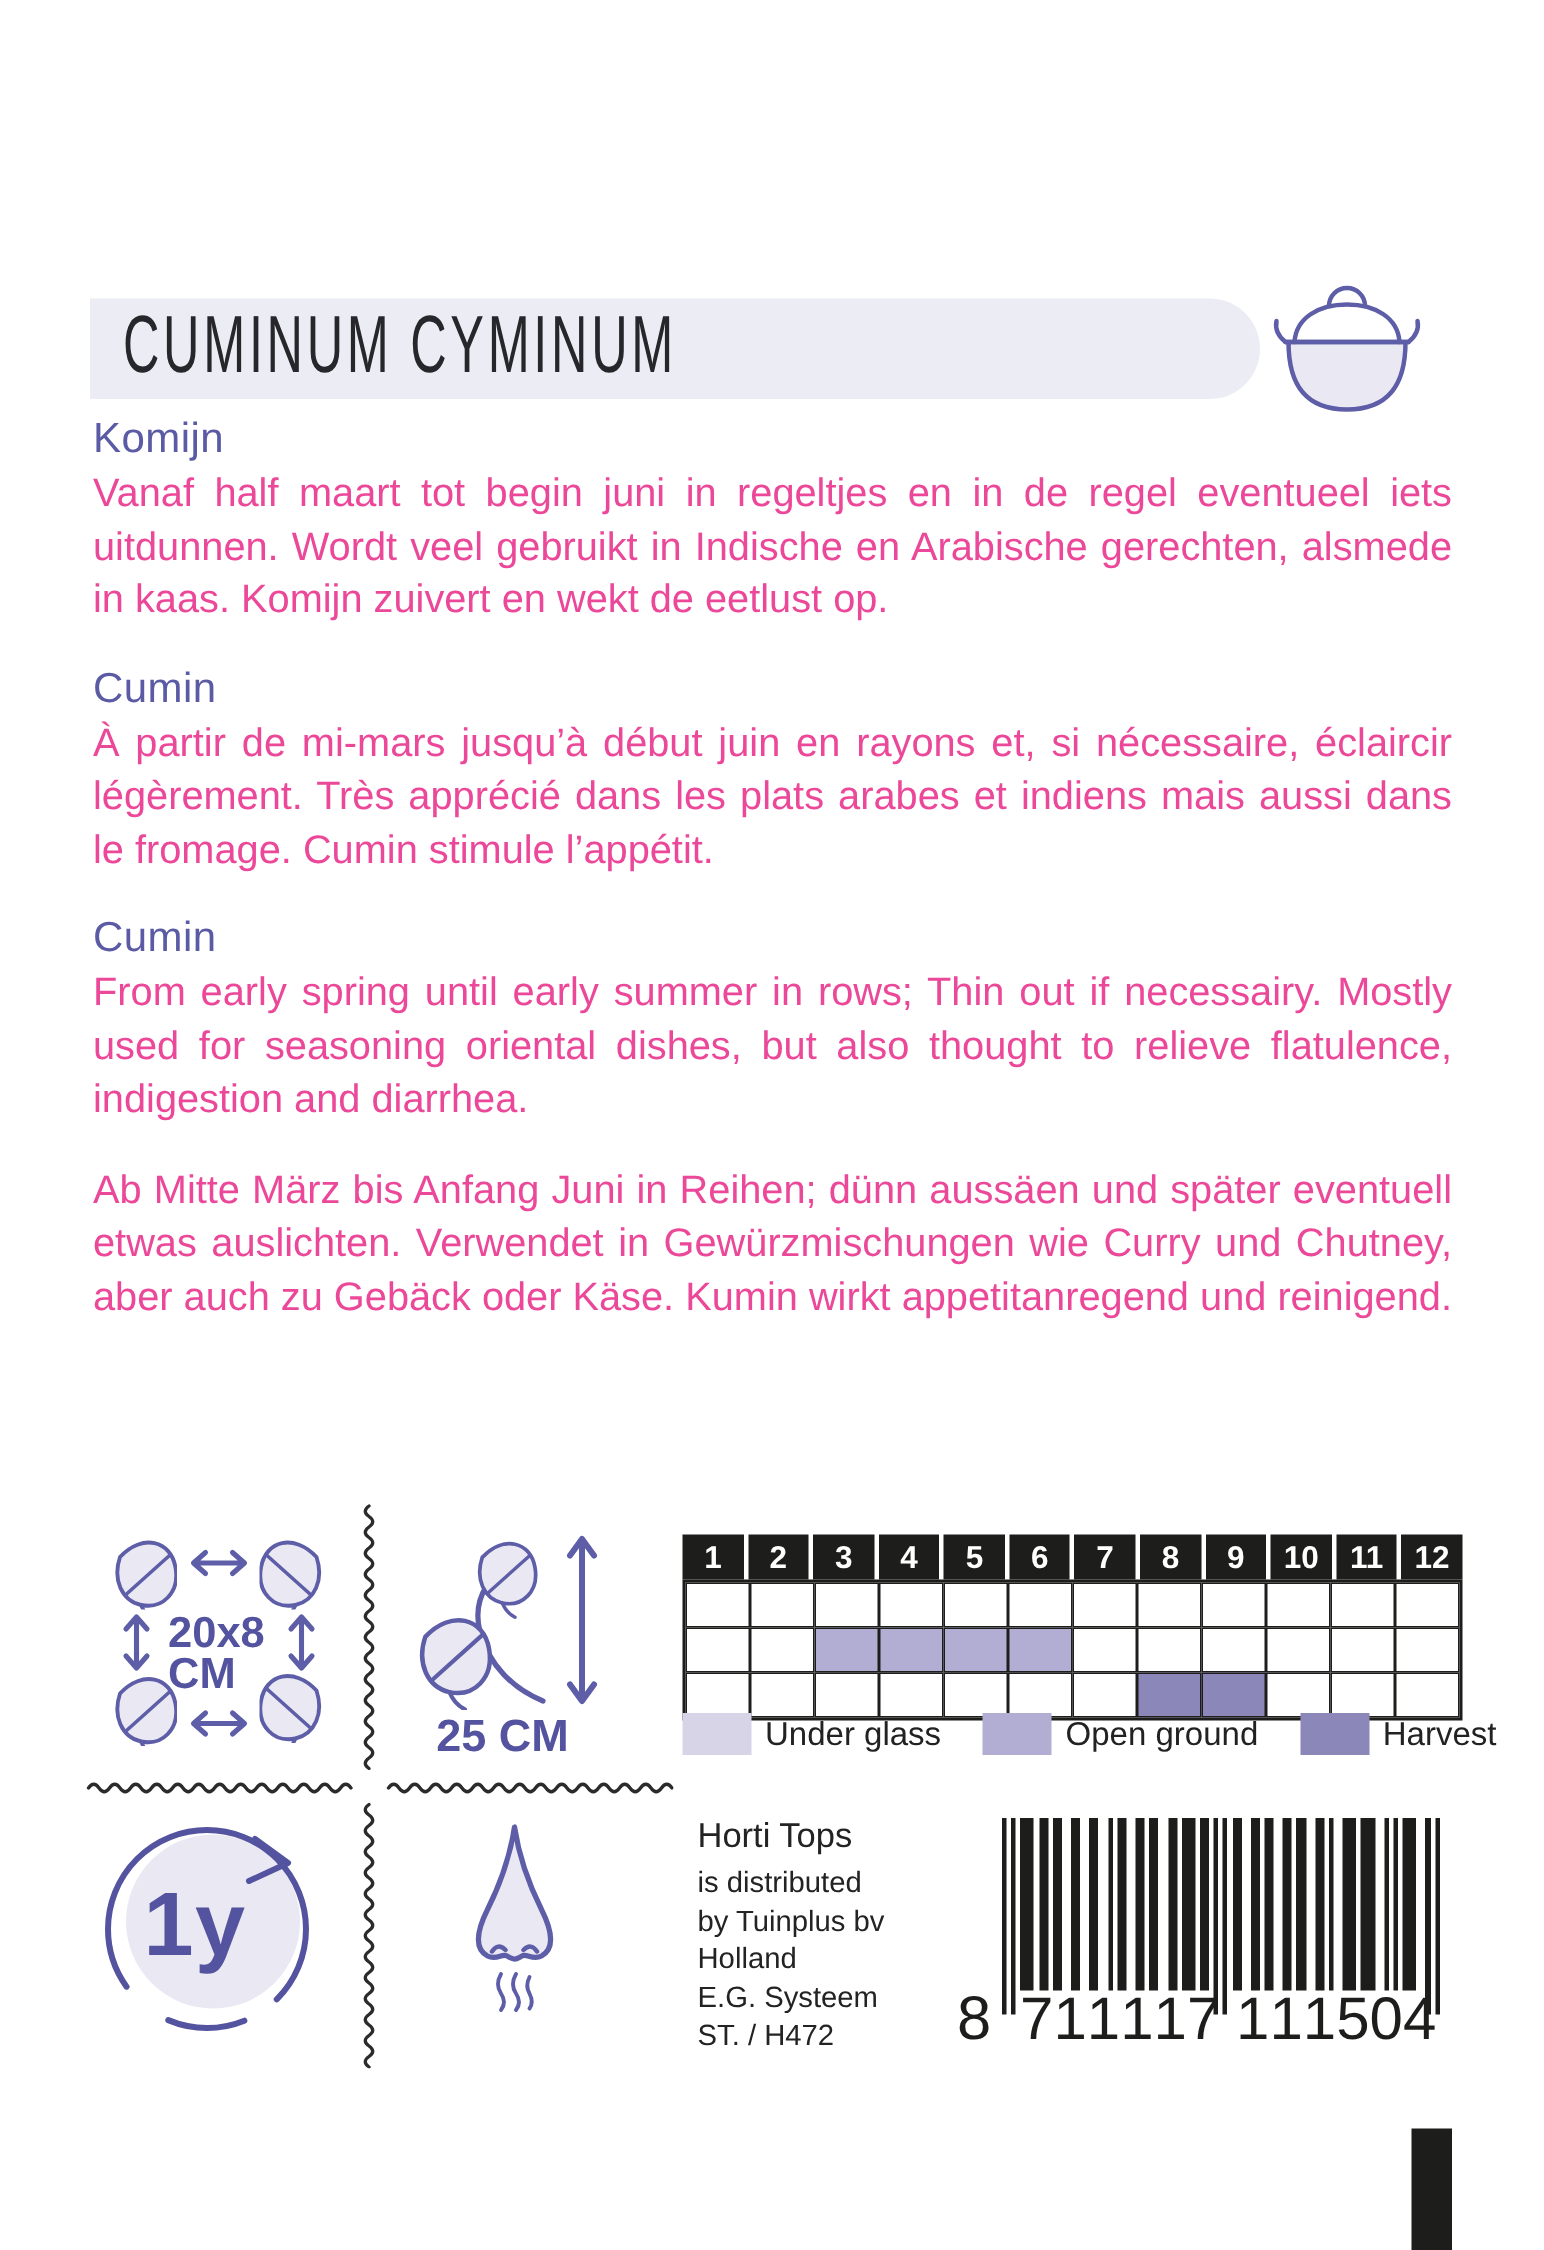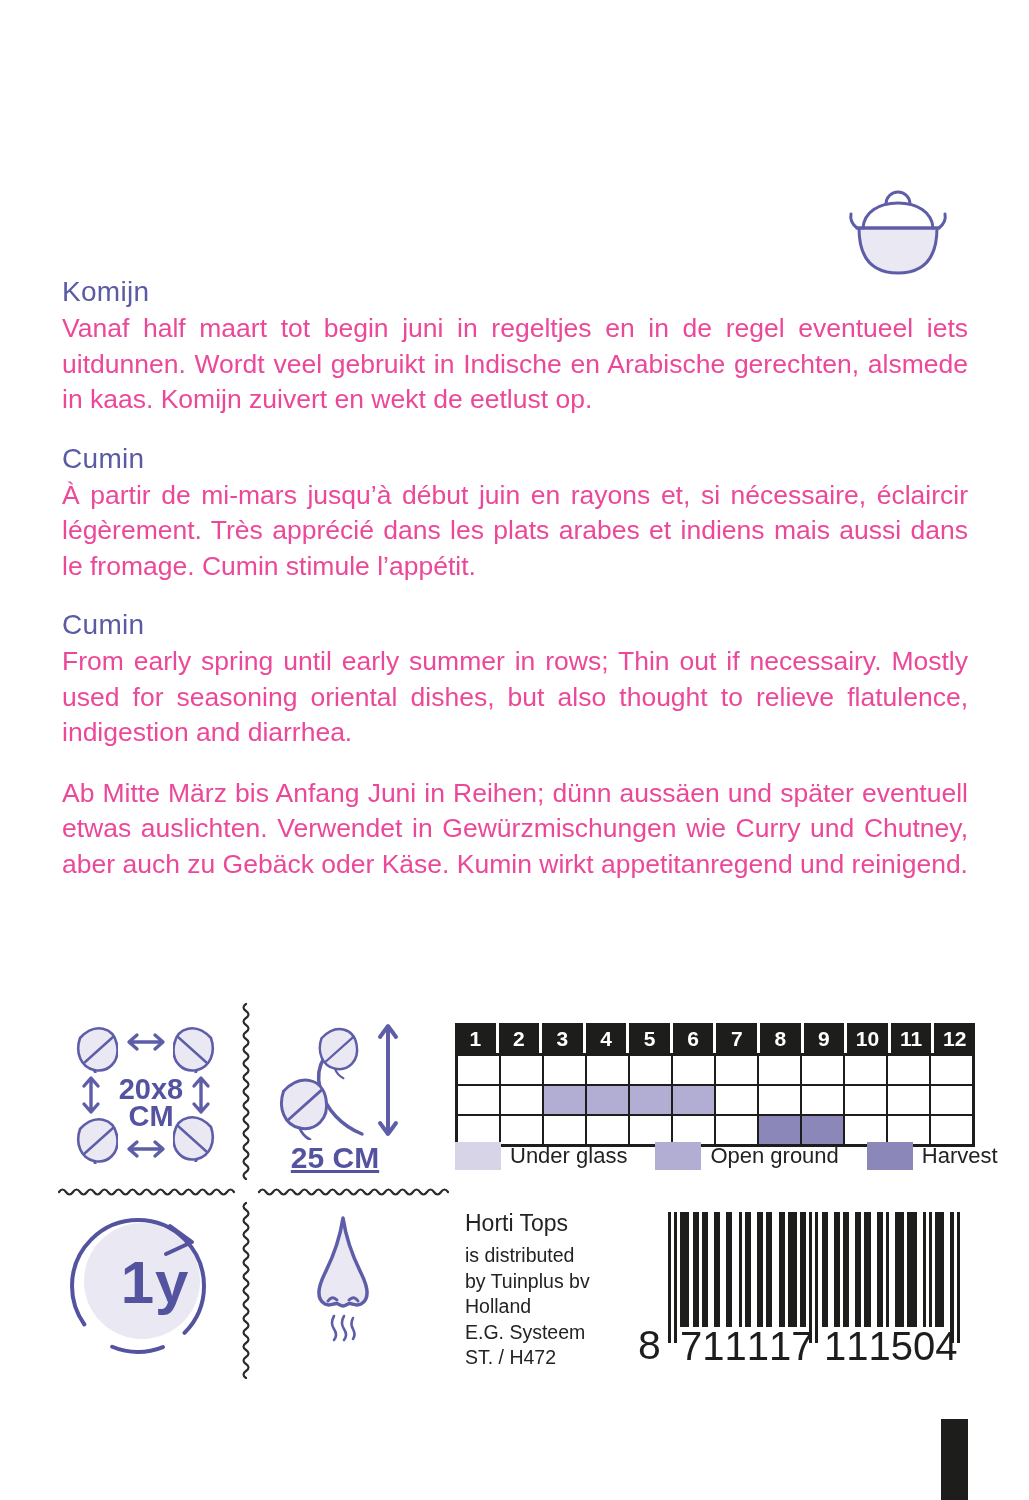--- a/index.html
+++ b/index.html
@@ -16,23 +16,23 @@
   .pot-icon{position:absolute;left:843px;top:186px;}
 
   
   .content{position:absolute;left:62px;top:276px;width:906px;}
   .content h2{margin:0 0 3px 0;font-size:28px;font-weight:normal;color:#5b5aa5;letter-spacing:.3px;}
   .content p{margin:0 0 25px 0;font-size:26.5px;line-height:35.5px;text-align:justify;color:#ec4899;}
 
   
   .abs{position:absolute;}
   .purple-bold{color:#54539f;font-weight:bold;}
-  .spacing-text{left:112px;top:1076px;width:78px;text-align:center;font-size:29px;line-height:27px;}
-  .height-text{left:290px;top:1141px;width:90px;text-align:center;font-size:30px;white-space:nowrap;text-decoration:underline;}
-  .cycle-label{left:87px;top:1248px;width:136px;text-align:center;font-size:60px;letter-spacing:1px;}
+  .spacing-text{left:112px;top:1076px;width:78px;text-align:left;font-size:29px;line-height:27px;}
+  .height-text{left:290px;top:1141px;width:90px;text-align:center;font-size:30px;white-space:nowrap;}
+  .cycle-label{left:62px;top:1248px;width:136px;text-align:center;font-size:60px;letter-spacing:1px;}
 
   .wave{stroke:#2b2b2b;stroke-width:2.2;fill:none;stroke-linecap:round;}
 
   
   .calendar{position:absolute;left:455px;top:1023px;width:520px;}
   .cal-head{display:flex;gap:3px;}
   .cal-head .m{flex:1;height:30px;background:#1d1d1b;color:#fff;font-weight:bold;
                font-size:21px;line-height:31px;text-align:center;}
   .cal-body{display:grid;grid-template-columns:repeat(12,1fr);border:2px solid #1d1d1b;border-top-width:2px;}
   .cal-body .c{height:28px;border:1px solid #1d1d1b;}
@@ -57,20 +57,23 @@
   .corner-mark{position:absolute;left:941px;top:1419px;width:27px;height:81px;background:#1d1d1b;}
 
   svg .stroke{stroke:#5e5ea8;fill:none;stroke-linecap:round;stroke-linejoin:round;}
   svg .fillp{fill:#e9e8f3;}
 </style>
 </head>
 <body>
 
 <div class="page">
 
+  <div class="title-band">
+    <h1>CUMINUM CYMINUM</h1>
+  </div>
   <svg class="pot-icon" width="110" height="100" viewBox="0 0 110 100">
     <path class="fillp" d="M16,42 C16,70 27,87 55,87 C83,87 94,70 94,42 Z" stroke="#5e5ea8" stroke-width="3"></path>
     <path class="stroke" stroke-width="3" d="M20,42 C21,26 36,17 55,17 C74,17 89,26 90,42"></path>
     <path class="stroke" stroke-width="3" d="M43,18 A12,12 0 0 1 67,18"></path>
     <path class="stroke" stroke-width="3" d="M14,42 L96,42"></path>
     <path class="stroke" stroke-width="3" d="M14,42 C9,38 7,33 8,28"></path>
     <path class="stroke" stroke-width="3" d="M96,42 C101,38 103,33 102,28"></path>
   </svg>
 
   <div class="content">

